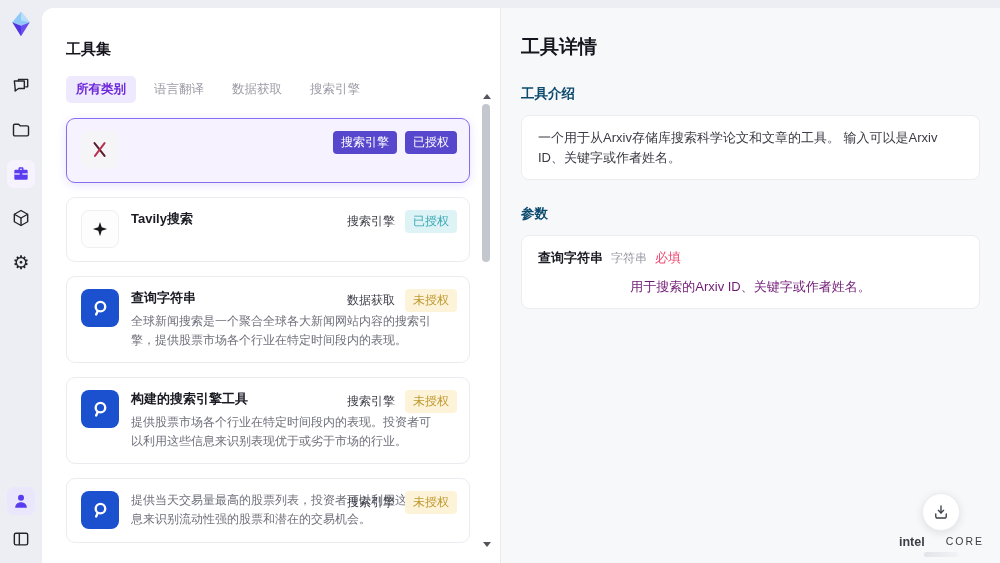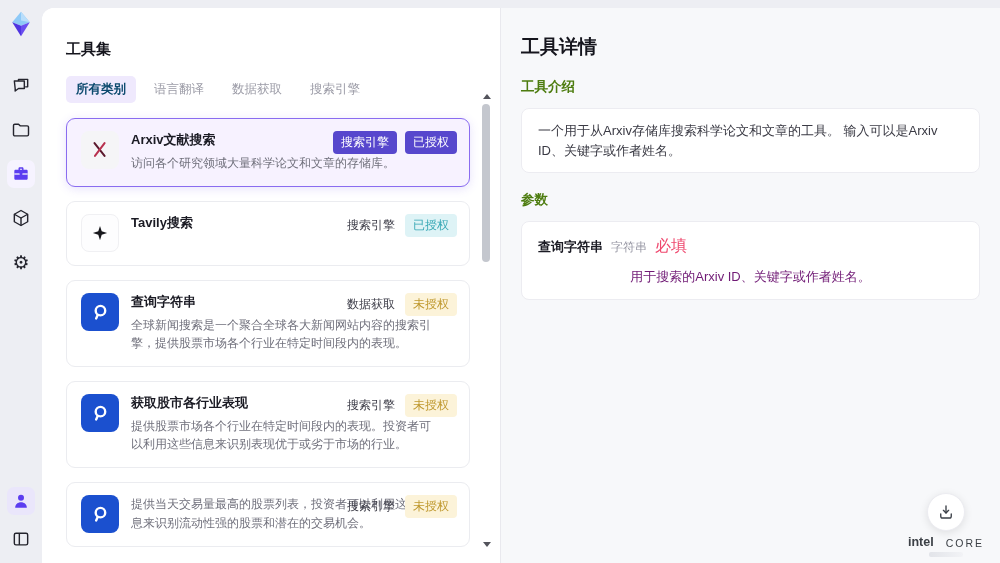--- a/index.html
+++ b/index.html
@@ -20,21 +20,21 @@
   .uni { font-size:19px; line-height:1; color:#24242d; }
 
   
   .content { flex:1; margin-top:8px; display:flex; background:#fff; border-radius:12px 0 0 0; overflow:hidden; }
 
   
   .list-panel { width:458px; flex:none; position:relative; padding:32px 30px 0 24px; background:#fff; }
   .page-title { font-size:15px; font-weight:700; color:#15151d; margin-bottom:17px; }
   .tabs { display:flex; gap:8px; margin-bottom:15px; }
   .tab { font-size:12.5px; color:#9b9ba6; padding:5px 10px; border:none; background:none; border-radius:5px; cursor:pointer; }
-  .tab.active { color:#0c4a6e; background:#efe9fd; font-weight:600; }
+  .tab.active { color:#6d28d9; background:#efe9fd; font-weight:600; }
 
   .tools { display:flex; flex-direction:column; gap:14px; }
   .tool-card { position:relative; border:1px solid #ebecf0; border-radius:9px; padding:12px 12px 13px 14px;
                display:flex; gap:12px; background:#fff; cursor:pointer; }
   .tool-card.selected { background:#f7f2ff; border:1.5px solid #8a6cf0; box-shadow:0 2px 10px rgba(122,92,240,.18); }
   .tool-icon { width:38px; height:38px; flex:none; border-radius:8px; background:#f5f5f7;
                display:flex; align-items:center; justify-content:center; overflow:hidden; }
   .tool-icon.ic-news-q-blue { background:#1b50cf; }
   .tool-icon.ic-tavily-star { background:#fdfdfe; border:1px solid #f0f0f3; }
   .tool-body { width:302px; }
@@ -50,34 +50,34 @@
   
   .scrollbar { position:absolute; right:9px; top:86px; bottom:16px; width:9px; }
   .sb-up, .sb-down { position:absolute; left:1px; width:0; height:0; border-left:4px solid transparent; border-right:4px solid transparent; }
   .sb-up { top:0; border-bottom:5px solid #53545c; }
   .sb-down { bottom:0; border-top:5px solid #53545c; }
   .sb-thumb { position:absolute; top:10px; left:0; width:8px; height:158px; background:#c4c7ce; border-radius:4px; }
 
   
   .details-panel { flex:1; background:#f7f8fa; border-left:1px solid #e9e9ee; padding:18px 20px; position:relative; }
   .dp-title { font-size:19px; font-weight:700; color:#15151d; margin:8px 0 0; }
-  .dp-sub { font-size:13.5px; font-weight:700; color:#4d7c0f; margin:18px 0 12px;font-family:Liberation Serif, serif; }
+  .dp-sub { font-size:13.5px; font-weight:700; color:#0c4a6e; margin:25px 0 12px;font-family:Liberation Serif, serif; }
   .box { background:#fff; border:1px solid #ececf1; border-radius:8px; padding:12px 16px; font-size:13px; color:#3a3a44; line-height:1.5; }
   .param-head { display:flex; gap:8px; align-items:baseline; }
   .param-name { font-weight:700; font-size:13px; color:#1b1b24; }
   .param-type { font-size:12px; color:#9595a2; }
-  .param-req { font-size:16px; color:#ef486e; }
+  .param-req { font-size:13px; color:#ef486e; }
   .param-desc { margin-top:9px; font-size:13px; color:#701a75;text-align:center; }
 
   
   .float-corner { position:absolute; right:16px; bottom:6px; display:flex; flex-direction:column; align-items:center; gap:5px; }
   .dl-btn { width:38px; height:38px; border-radius:50%; background:#fff; border:1px solid #ececf1;
             box-shadow:0 2px 8px rgba(0,0,0,.10); display:flex; align-items:center; justify-content:center; cursor:pointer; }
   .intel { display:flex; flex-direction:column; align-items:center; line-height:1.1; color:#3c4046; }
-  .intel-row { display:flex; gap:12px; align-items:flex-end; }
+  .intel-row { display:flex; gap:21px; align-items:flex-start; }
   .intel-i { font-weight:700; font-size:12.5px; }
   .intel-c { letter-spacing:2px; font-size:10.5px; }
   .ultra-bar { width:34px; height:5px; border-radius:2px; background:linear-gradient(90deg,#e2e4e9,#f2f3f6); margin-top:2px; }
 </style>
 </head>
 <body>
 
 <div class="app">
 
   <aside class="rail">
@@ -172,24 +172,20 @@
 
       <div class="tools">
 
           <div class="tool-card selected authorized">
             <div class="tool-icon ic-arxiv-logo">
               <svg width="22" height="22" viewBox="0 0 24 24" fill="none" stroke-linecap="round">
                 <path d="M6 4.5l11 14" stroke="#5c1a2e" stroke-width="2.2"></path>
                 <path d="M17 4.5L6.5 18.5" stroke="#b8314f" stroke-width="2.2"></path>
               </svg>
             </div>
-            <div class="tool-body">
-              <div class="tool-name">Arxiv文献搜索</div>
-              <div class="tool-desc">访问各个研究领域大量科学论文和文章的存储库。</div>
-            </div>
             <div class="tool-tags">
               <span class="tag cat">搜索引擎</span>
               <span class="tag auth">已授权</span>
             </div>
           </div>
 
           <div class="tool-card authorized">
             <div class="tool-icon ic-tavily-star">
               <svg width="18" height="18" viewBox="0 0 24 24" fill="#17171c">
                 <path d="M12 2.5l2.3 7.2 7.2 2.3-7.2 2.3L12 21.5l-2.3-7.2-7.2-2.3 7.2-2.3z"></path>
@@ -222,21 +218,21 @@
           </div>
 
           <div class="tool-card unauthorized">
             <div class="tool-icon ic-news-q-blue">
               <svg width="22" height="22" viewBox="0 0 24 24" fill="none" stroke="#ffffff" stroke-width="2.6" stroke-linecap="round">
                 <circle cx="12.5" cy="10.5" r="5.2"></circle>
                 <path d="M9.5 15.2L7.8 19"></path>
               </svg>
             </div>
             <div class="tool-body">
-              <div class="tool-name">获取股市各行业表现</div>
+              <div class="tool-name">构建的搜索引擎工具</div>
               <div class="tool-desc">提供股票市场各个行业在特定时间段内的表现。投资者可以利用这些信息来识别表现优于或劣于市场的行业。</div>
             </div>
             <div class="tool-tags">
               <span class="tag cat">搜索引擎</span>
               <span class="tag auth">未授权</span>
             </div>
           </div>
 
           <div class="tool-card unauthorized">
             <div class="tool-icon ic-news-q-blue">

